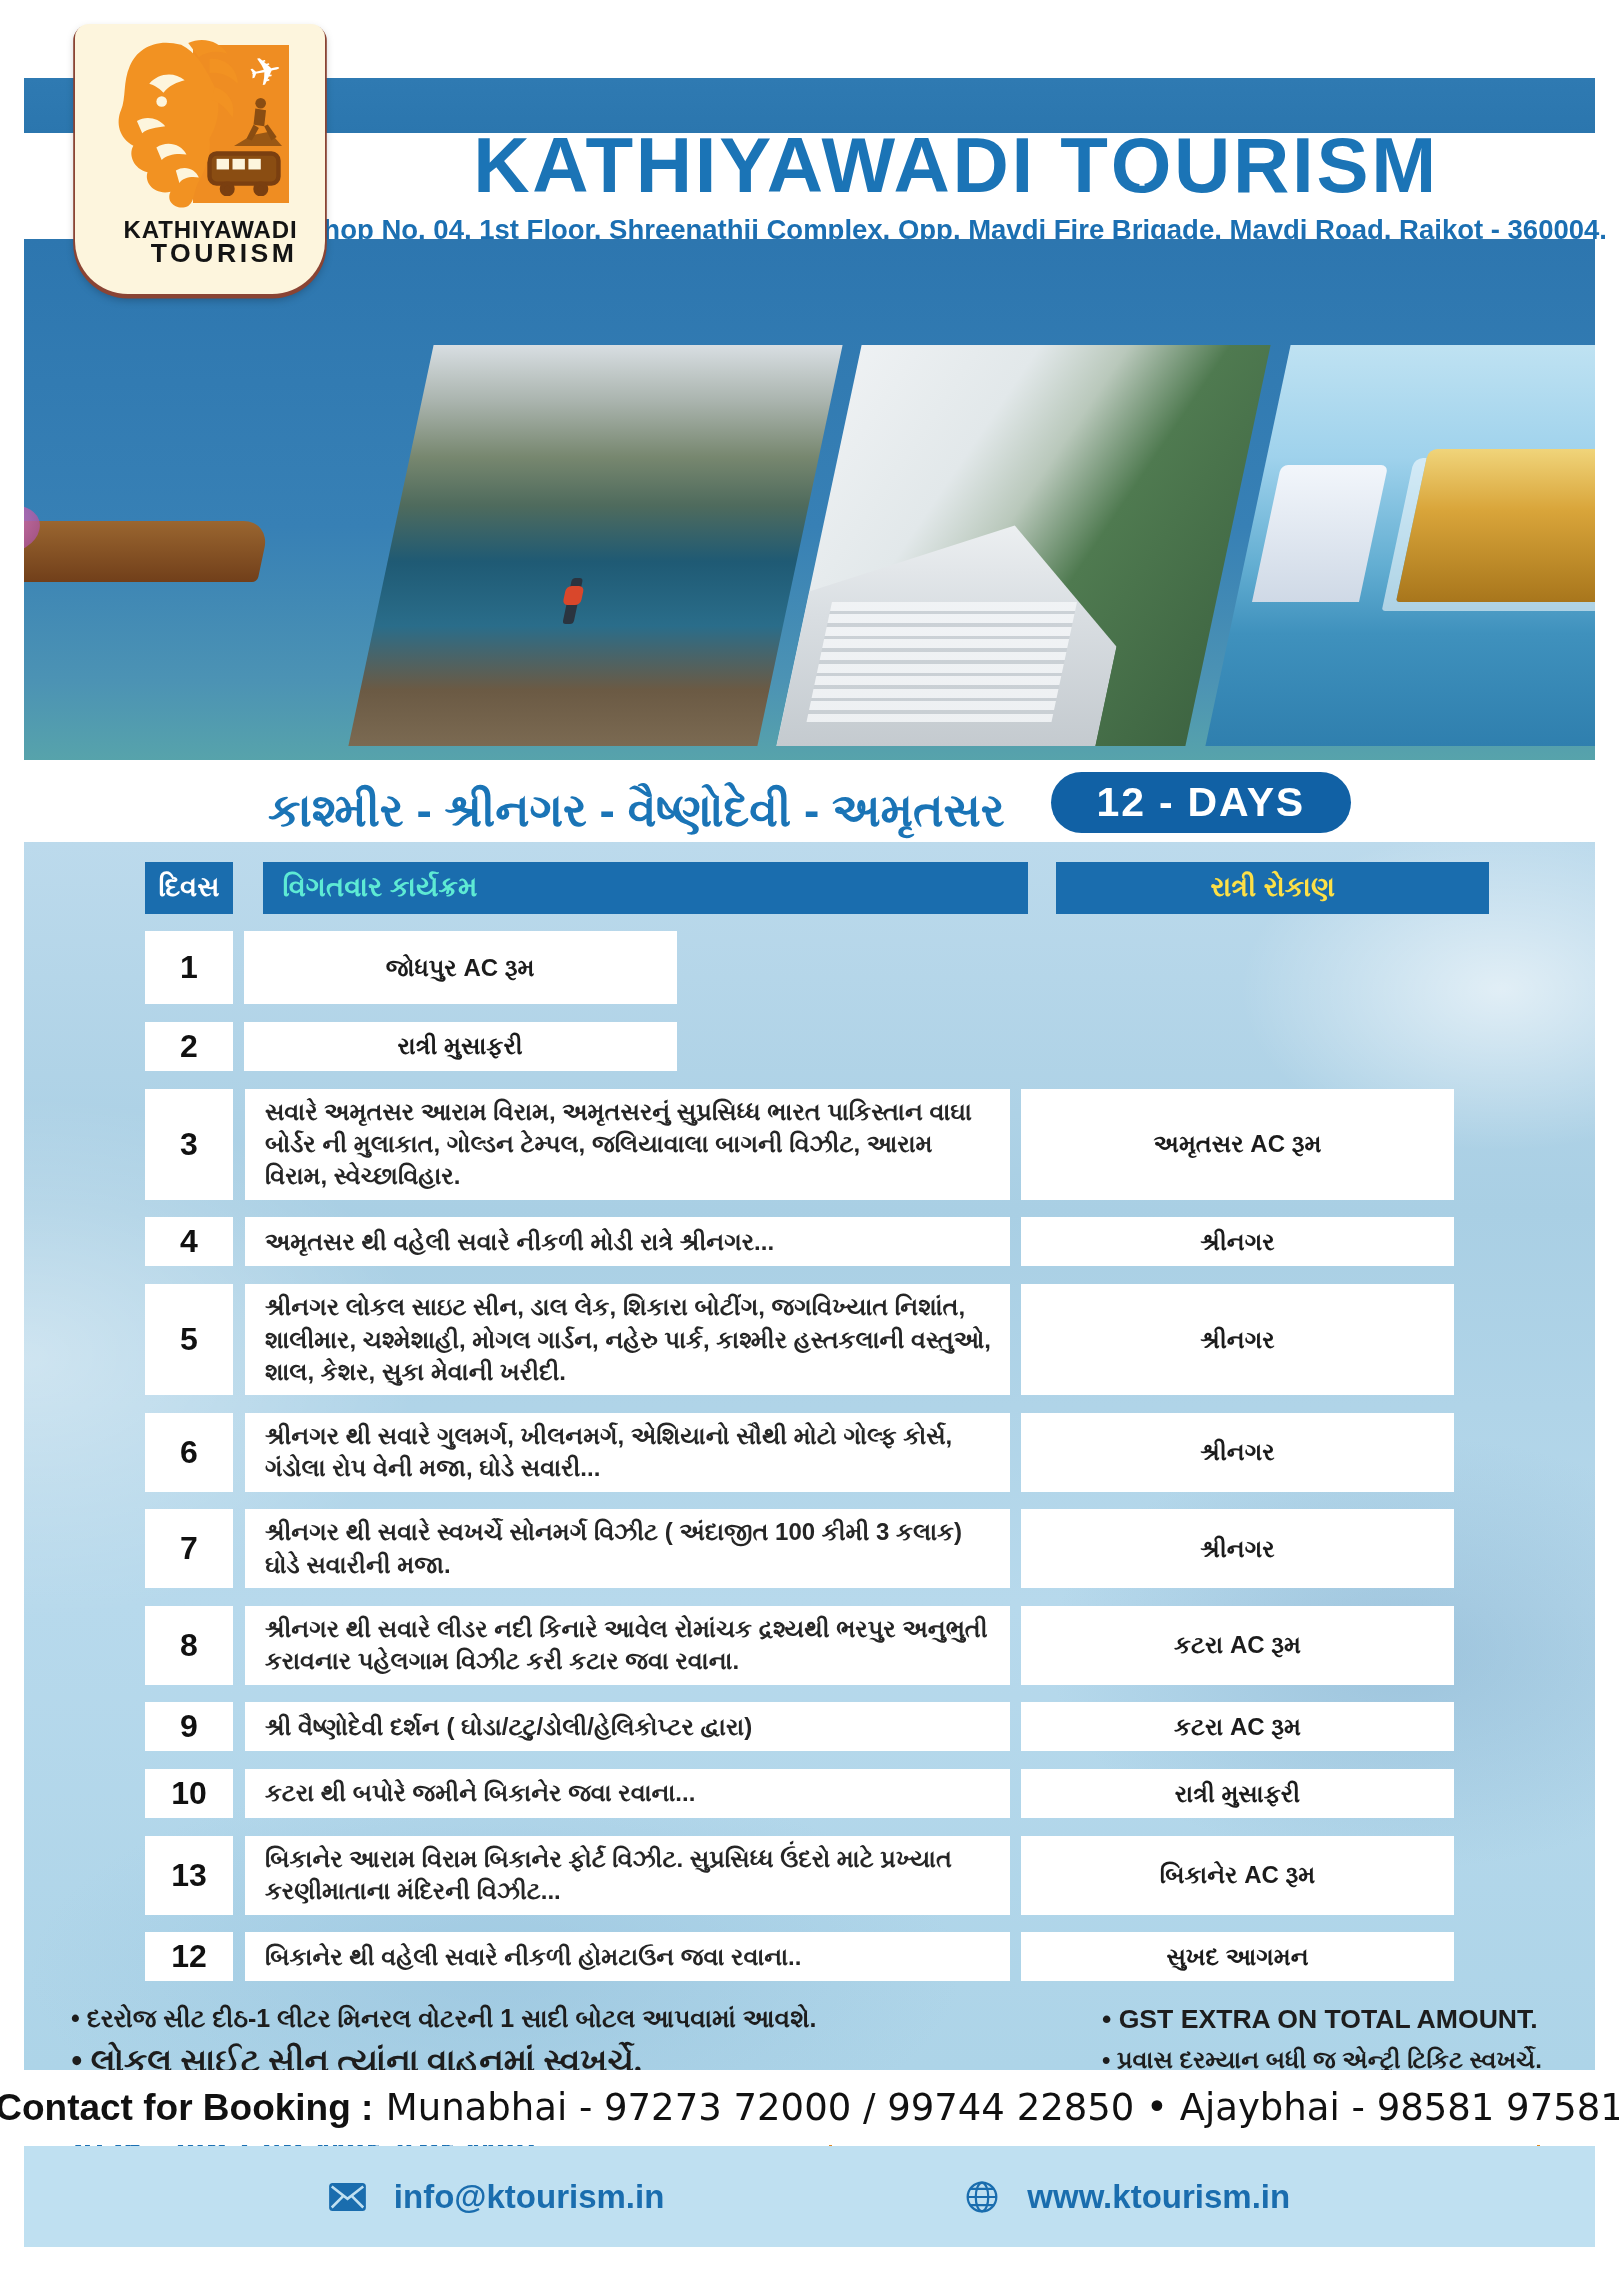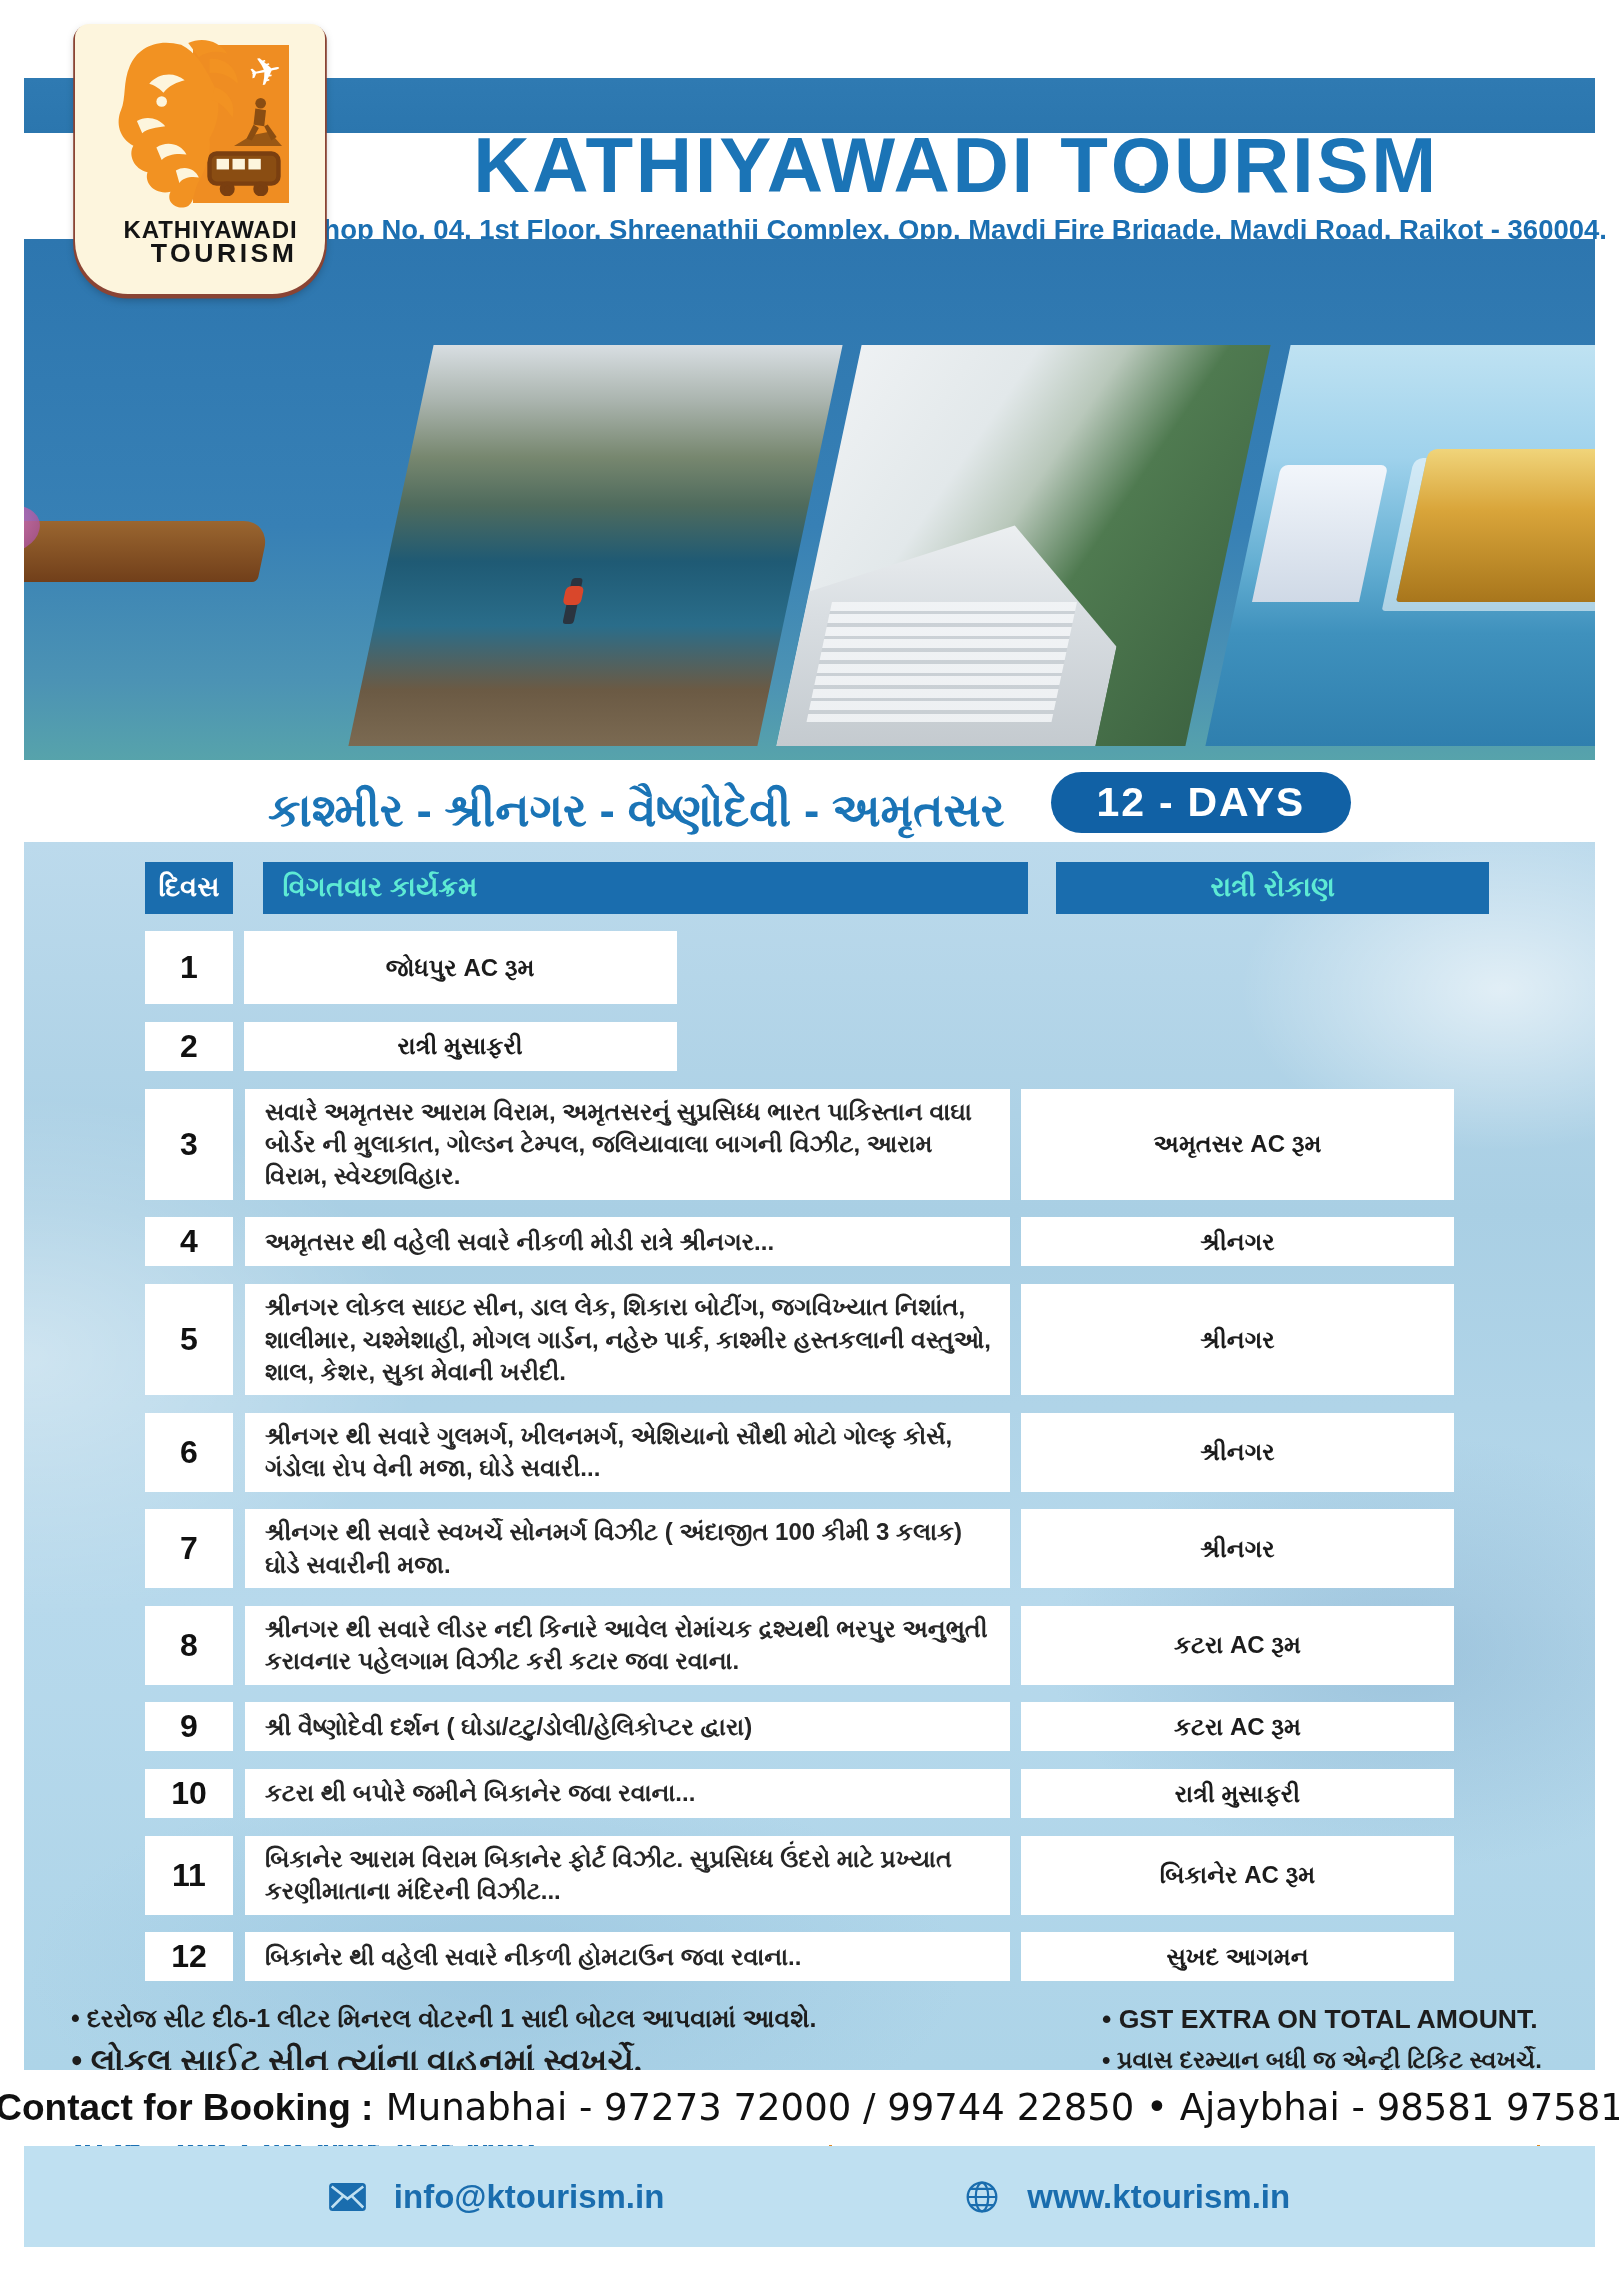--- a/index.html
+++ b/index.html
@@ -70,21 +70,21 @@
       radial-gradient(567px 372px at 0% 42%, rgba(255,255,255,.4), transparent 70%),
       radial-gradient(497px 301px at 88% 66%, rgba(120,165,198,.4), transparent 72%),
       radial-gradient(621px 266px at 30% 92%, rgba(145,190,218,.5), transparent 75%),
       linear-gradient(180deg,#bcdaec 0%,#a9cfe4 30%,#b7d9ec 62%,#add4e8 100%);
     padding-top:19.5px;}
   .t-header{display:flex;margin:0 0 0 121px;gap:30px;}
   .t-header .h-day{width:88px;height:52px;background:#1a6dae;color:#fff;font-weight:700;font-size:27.5px;
     display:flex;align-items:center;justify-content:center;}
   .t-header .h-prog{width:765px;height:52px;background:#1a6dae;color:#5eead4;font-weight:700;font-size:27.5px;
     display:flex;align-items:center;padding-left:19.5px;box-sizing:border-box;}
-  .t-header .h-stay{width:433px;height:52px;background:#1a6dae;color:#5eead4;font-weight:700;font-size:27.5px;
+  .t-header .h-stay{width:433px;height:52px;background:#1a6dae;color:#fde047;font-weight:700;font-size:27.5px;
     display:flex;align-items:center;justify-content:center;margin-left:-1.8px;text-align:center;}
   .t-row{display:flex;margin:17.7px 0 0 121px;gap:12.4px;}
   .t-row .c-day{width:88px;background:#ffffff;color:#111;font-weight:700;font-size:32px;
     display:flex;align-items:center;justify-content:center;}
   .t-row .c-prog{width:765px;background:#ffffff;color:#262626;font-size:24px;font-weight:600;line-height:1.35;
     display:flex;align-items:center;padding:7px 14px 7px 19.5px;box-sizing:border-box;}
   .t-row .c-stay{width:433px;background:#ffffff;color:#1c1c1c;font-weight:700;font-size:24px;
     display:flex;align-items:center;justify-content:center;text-align:right;margin-left:-1.8px;}
   .t-row.short > div{min-height:49px;}
   .t-row.tall > div{min-height:73px;}
@@ -243,21 +243,21 @@
       <div class="c-day">9</div>
       <div class="c-prog">શ્રી વૈષ્ણોદેવી દર્શન ( ઘોડા/ટટુ/ડોલી/હેલિકોપ્ટર દ્વારા)</div>
       <div class="c-stay">કટરા AC રૂમ</div>
     </div>
     <div class="t-row short">
       <div class="c-day">10</div>
       <div class="c-prog">કટરા થી બપોરે જમીને બિકાનેર જવા રવાના...</div>
       <div class="c-stay">રાત્રી મુસાફરી</div>
     </div>
     <div class="t-row short">
-      <div class="c-day">11</div>
+      <div class="c-day">13</div>
       <div class="c-prog">બિકાનેર આરામ વિરામ બિકાનેર ફોર્ટ વિઝીટ. સુપ્રસિધ્ધ ઉંદરો માટે પ્રખ્યાત કરણીમાતાના મંદિરની વિઝીટ...</div>
       <div class="c-stay">બિકાનેર AC રૂમ</div>
     </div>
     <div class="t-row short">
       <div class="c-day">12</div>
       <div class="c-prog">બિકાનેર થી વહેલી સવારે નીકળી હોમટાઉન જવા રવાના..</div>
       <div class="c-stay">સુખદ આગમન</div>
     </div>
 
     <div class="notes">

